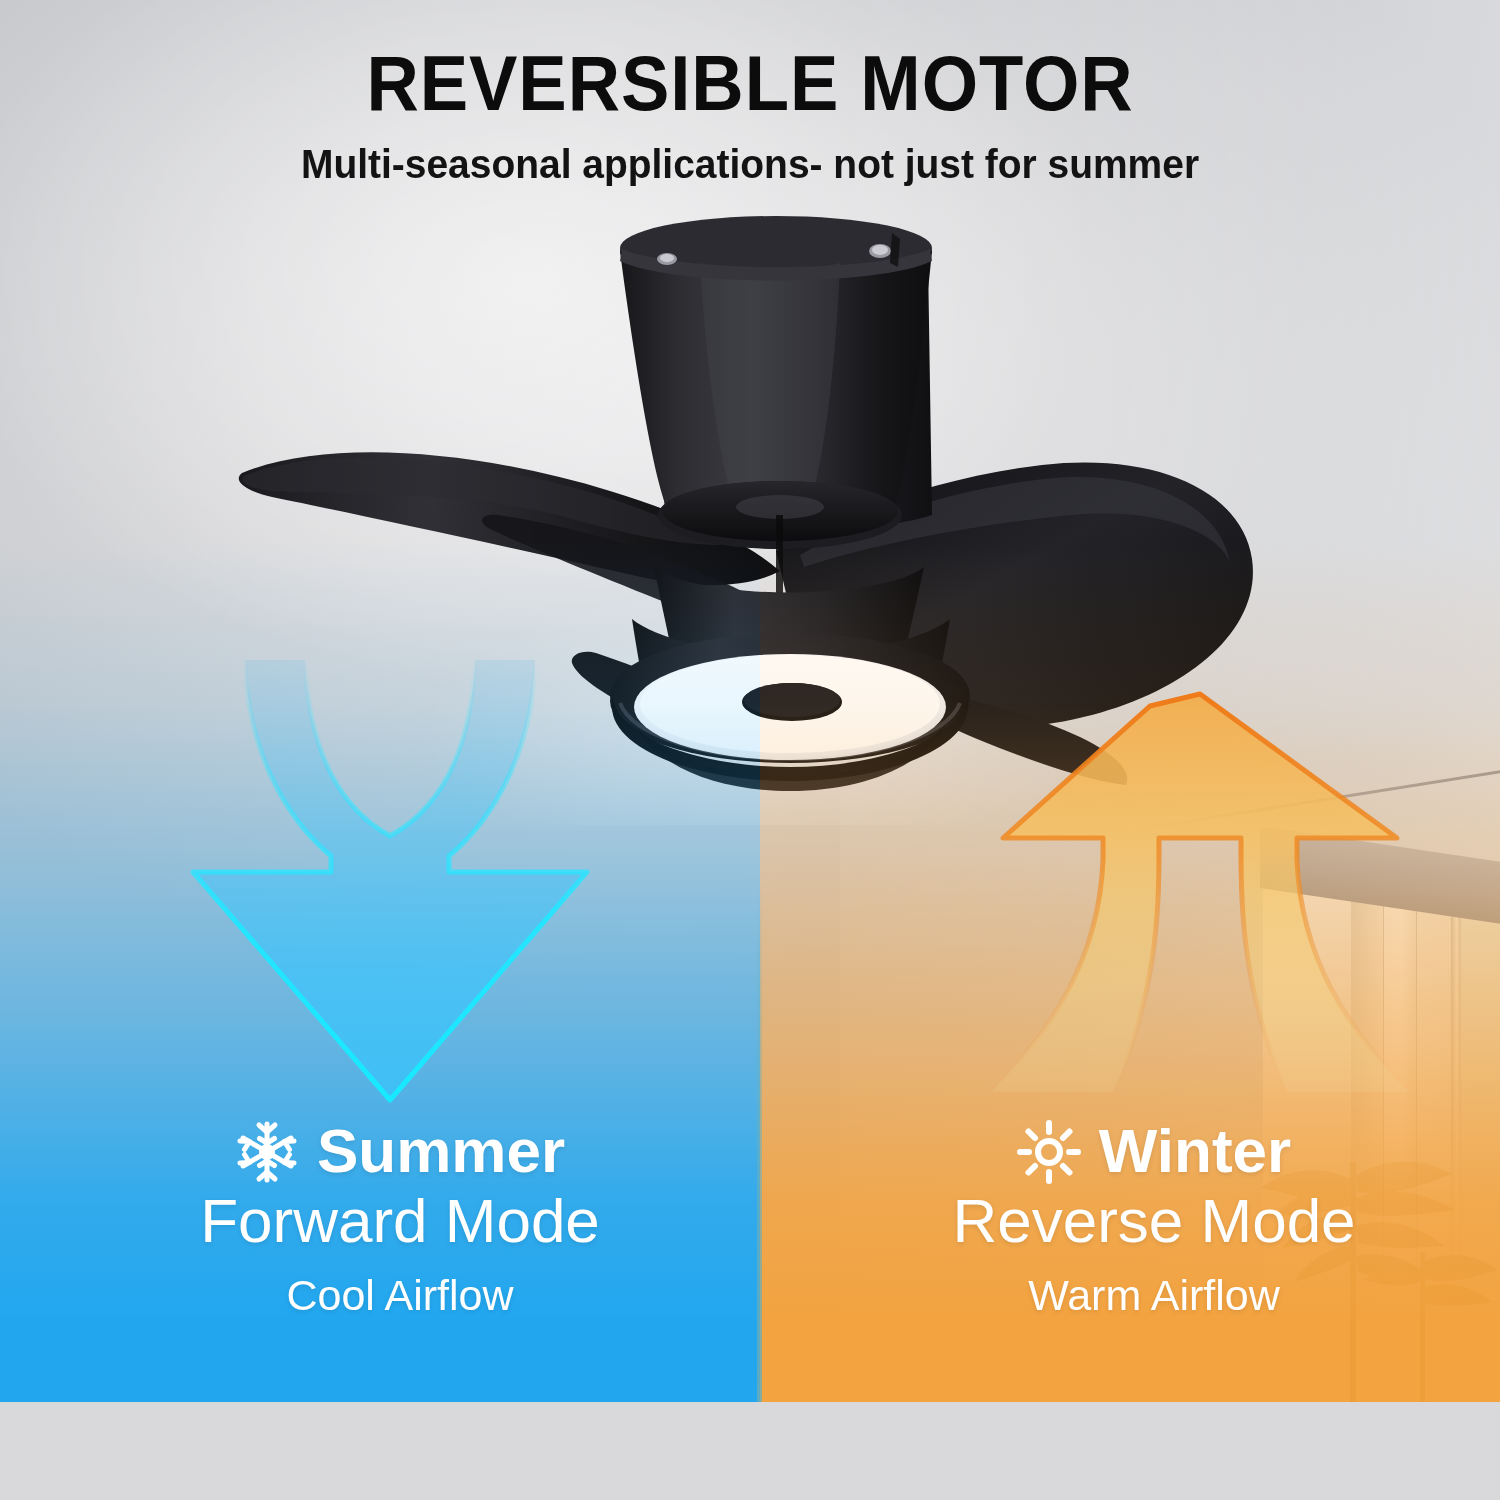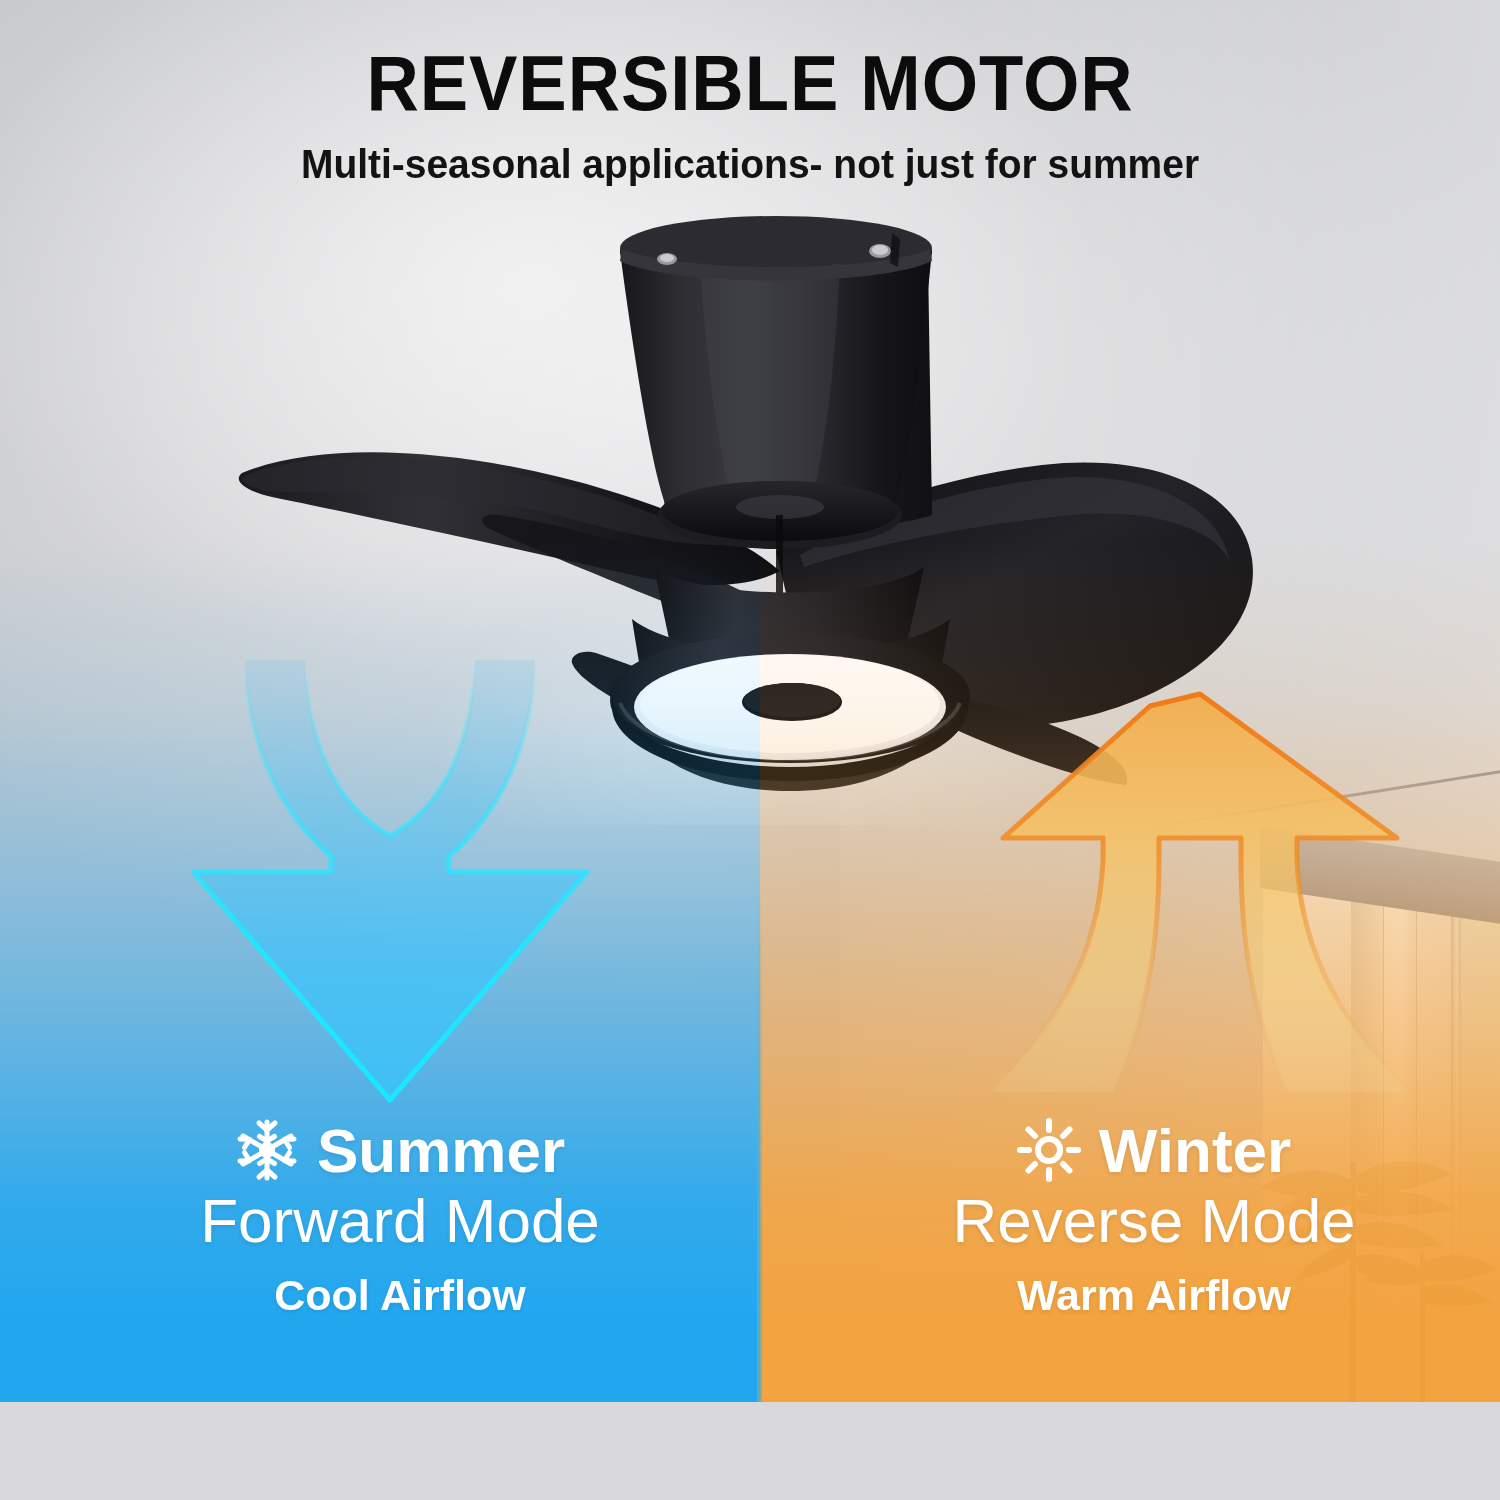--- a/index.html
+++ b/index.html
@@ -130,30 +130,30 @@
     font-size:41px;font-weight:700;color:#131313;line-height:1.2;
     font-family:"Liberation Sans", sans-serif;
     transform:scaleX(.95);
   }
 
   .panel-label{position:absolute;text-align:center;color:#fff;}
   .panel-left{left:40px;top:1118px;width:720px;}
   .panel-right{left:804px;top:1118px;width:700px;}
 
   .mode-line1{
-    display:flex;align-items:flex-start;justify-content:center;gap:18px;
+    display:flex;align-items:flex-end;justify-content:center;gap:18px;
     font-size:62px;font-weight:700;line-height:1.06;
     text-shadow:0 2px 5px rgba(0,0,0,.10);
   }
   .mode-line2{
     font-size:62px;font-weight:400;line-height:1.12;margin-top:2px;
     text-shadow:0 2px 5px rgba(0,0,0,.10);
   }
   .mode-sub{
-    font-size:43px;font-weight:700;line-height:1.25;margin-top:14px;
+    font-size:43px;font-weight:400;line-height:1.25;margin-top:14px;
     text-shadow:0 2px 5px rgba(0,0,0,.10);
   }
   .mode-icon{display:inline-block;width:64px;height:64px;flex:0 0 64px;}
   .mode-icon svg{display:block;width:100%;height:100%;}
 </style>
 </head>
 <body>
 
 <div id="stage">
 

